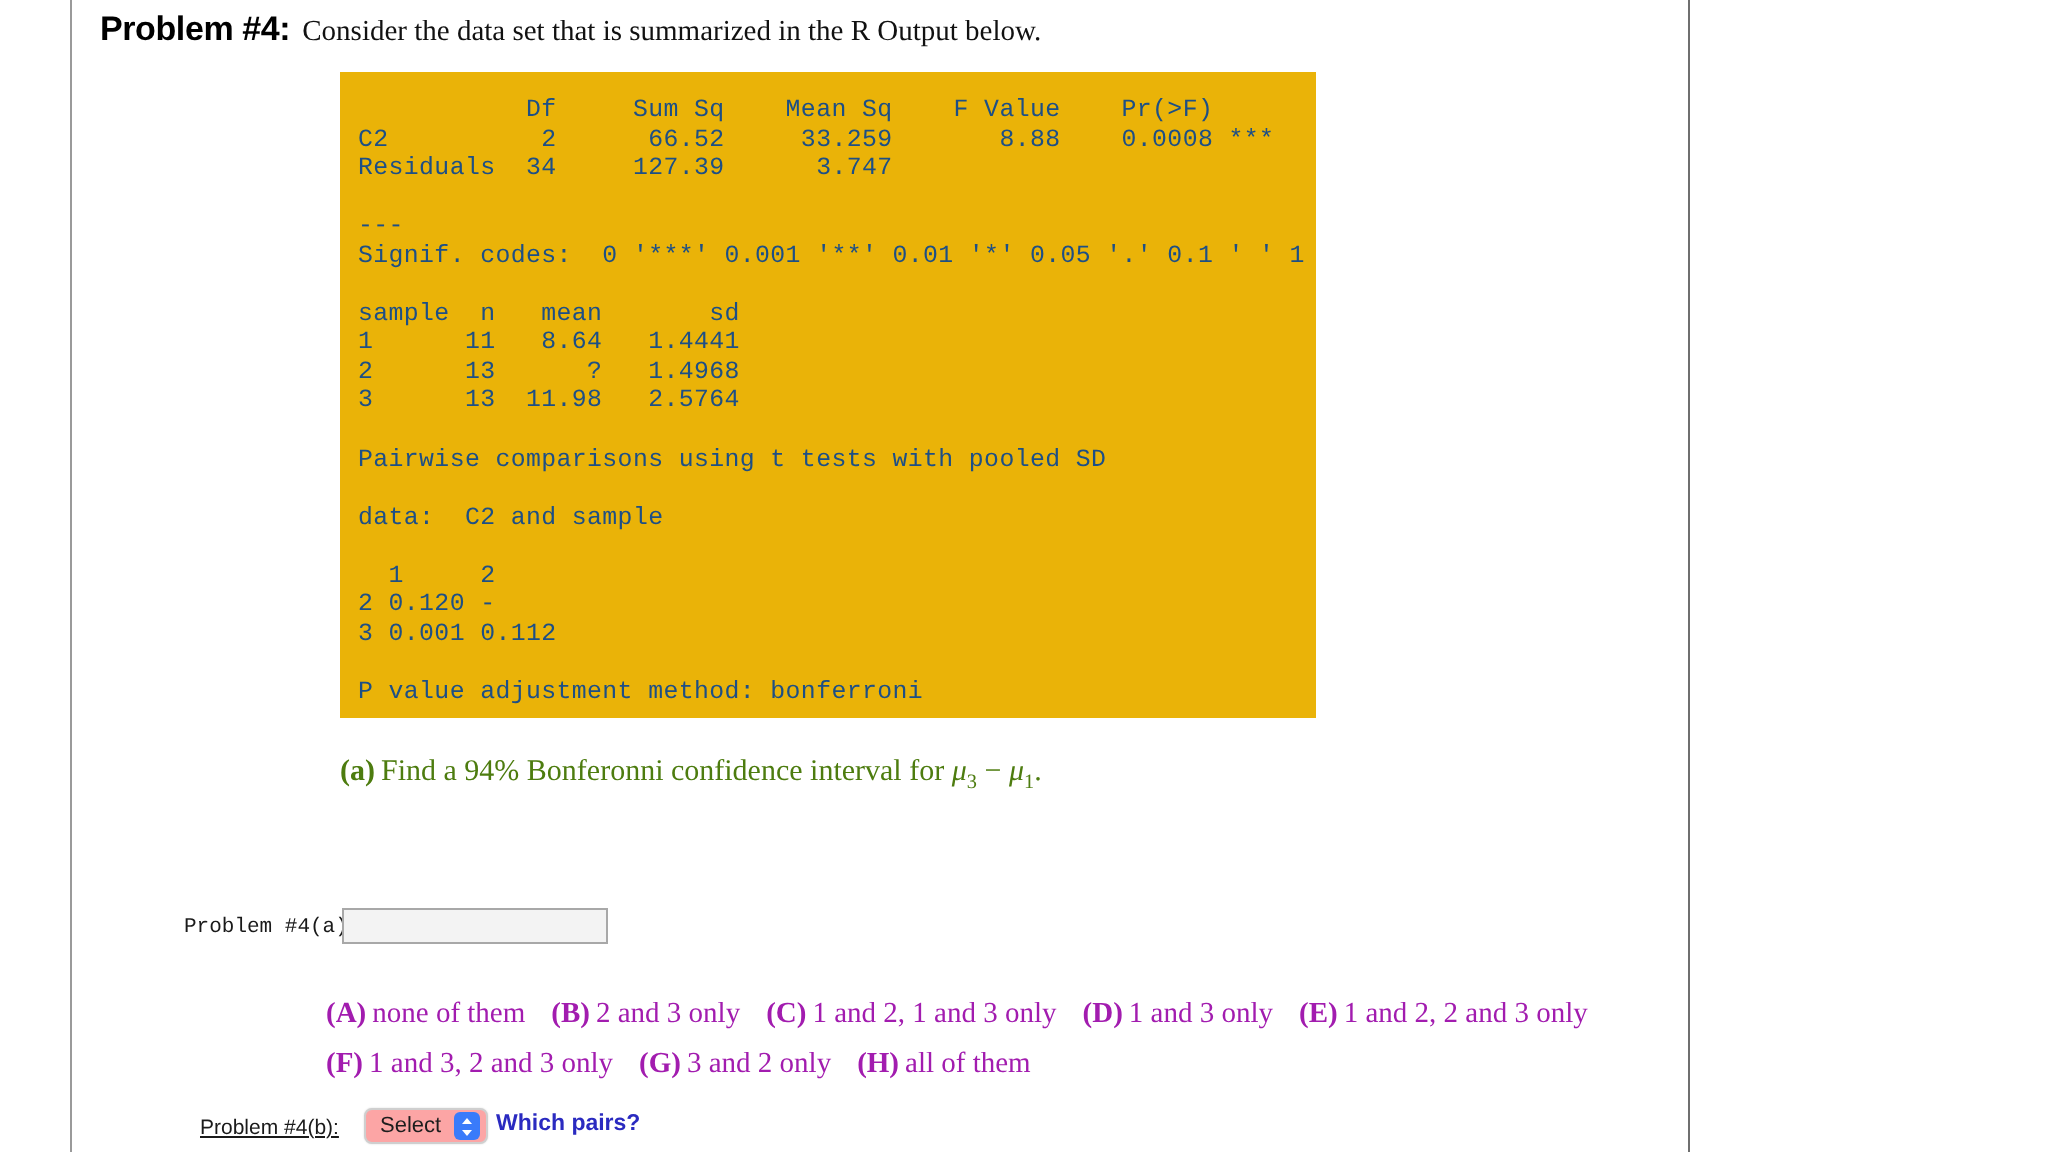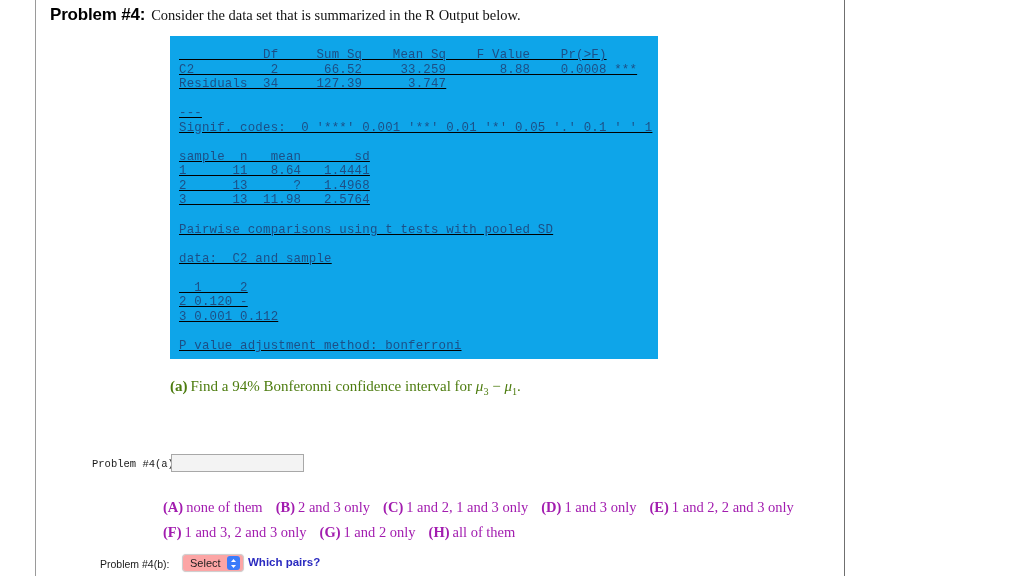--- a/index.html
+++ b/index.html
@@ -61,24 +61,23 @@
     vertical-align: baseline;
   }
 
   
   #r-output {
     position: absolute;
     left: 170px;
     top: 36px;
     width: 488px;
     height: 323px;
-    background: #0ea5e9;
+    background: #eab308;
     box-sizing: border-box;
     padding: 12px 0 0 9px;
-    text-decoration: underline;
   }
   #r-output pre {
     margin: 0;
     font-family: "Liberation Mono", "DejaVu Sans Mono", monospace;
     font-size: 12.4px;
     line-height: 14.55px;
     color: #1d4f86;
     letter-spacing: 0.2px;
     white-space: pre;
   }
@@ -174,20 +173,21 @@
     height: 22px;
   }
   #answer-label-b {
     position: absolute;
     left: 0;
     top: 4px;
     font-family: "Liberation Sans", sans-serif;
     font-size: 10.5px;
     color: #1a1a1a;
     white-space: nowrap;
+    text-decoration: underline;
   }
   #select-pairs {
     position: absolute;
     left: 82px;
     top: 0;
     height: 18px;
     display: flex;
     align-items: center;
     background: #fca5a5;
     border: 1px solid #cfcfcf;
@@ -268,21 +268,21 @@
   <div id="answer-row-a">
     <span id="answer-label-a">Problem #4(a):</span>
     <input id="answer-input-a" type="text" value="" style="">
   </div>
 
   <div class="choices" id="choices-row-1">
     <span class="choice"><span class="choice-tag">(A)</span><span class="choice-text">none of them</span></span><span class="choice"><span class="choice-tag">(B)</span><span class="choice-text">2 and 3 only</span></span><span class="choice"><span class="choice-tag">(C)</span><span class="choice-text">1 and 2, 1 and 3 only</span></span><span class="choice"><span class="choice-tag">(D)</span><span class="choice-text">1 and 3 only</span></span><span class="choice"><span class="choice-tag">(E)</span><span class="choice-text">1 and 2, 2 and 3 only</span></span>
   </div>
 
   <div class="choices" id="choices-row-2">
-    <span class="choice"><span class="choice-tag">(F)</span><span class="choice-text">1 and 3, 2 and 3 only</span></span><span class="choice"><span class="choice-tag">(G)</span><span class="choice-text">1 and 2 only</span></span><span class="choice"><span class="choice-tag">(H)</span><span class="choice-text">all of them</span></span>
+    <span class="choice"><span class="choice-tag">(F)</span><span class="choice-text">1 and 3, 2 and 3 only</span></span><span class="choice"><span class="choice-tag">(G)</span><span class="choice-text">3 and 2 only</span></span><span class="choice"><span class="choice-tag">(H)</span><span class="choice-text">all of them</span></span>
   </div>
 
   <div id="answer-row-b">
     <span id="answer-label-b">Problem #4(b):</span>
     <div id="select-pairs">
       <span class="sel-text">Select</span>
       <span class="sel-arrows">
         <svg width="9" height="11" viewBox="0 0 9 11" xmlns="http://www.w3.org/2000/svg">
           <path d="M4.5 1 L7 4 L2 4 Z" fill="#ffffff"></path>
           <path d="M4.5 10 L7 7 L2 7 Z" fill="#ffffff"></path>

